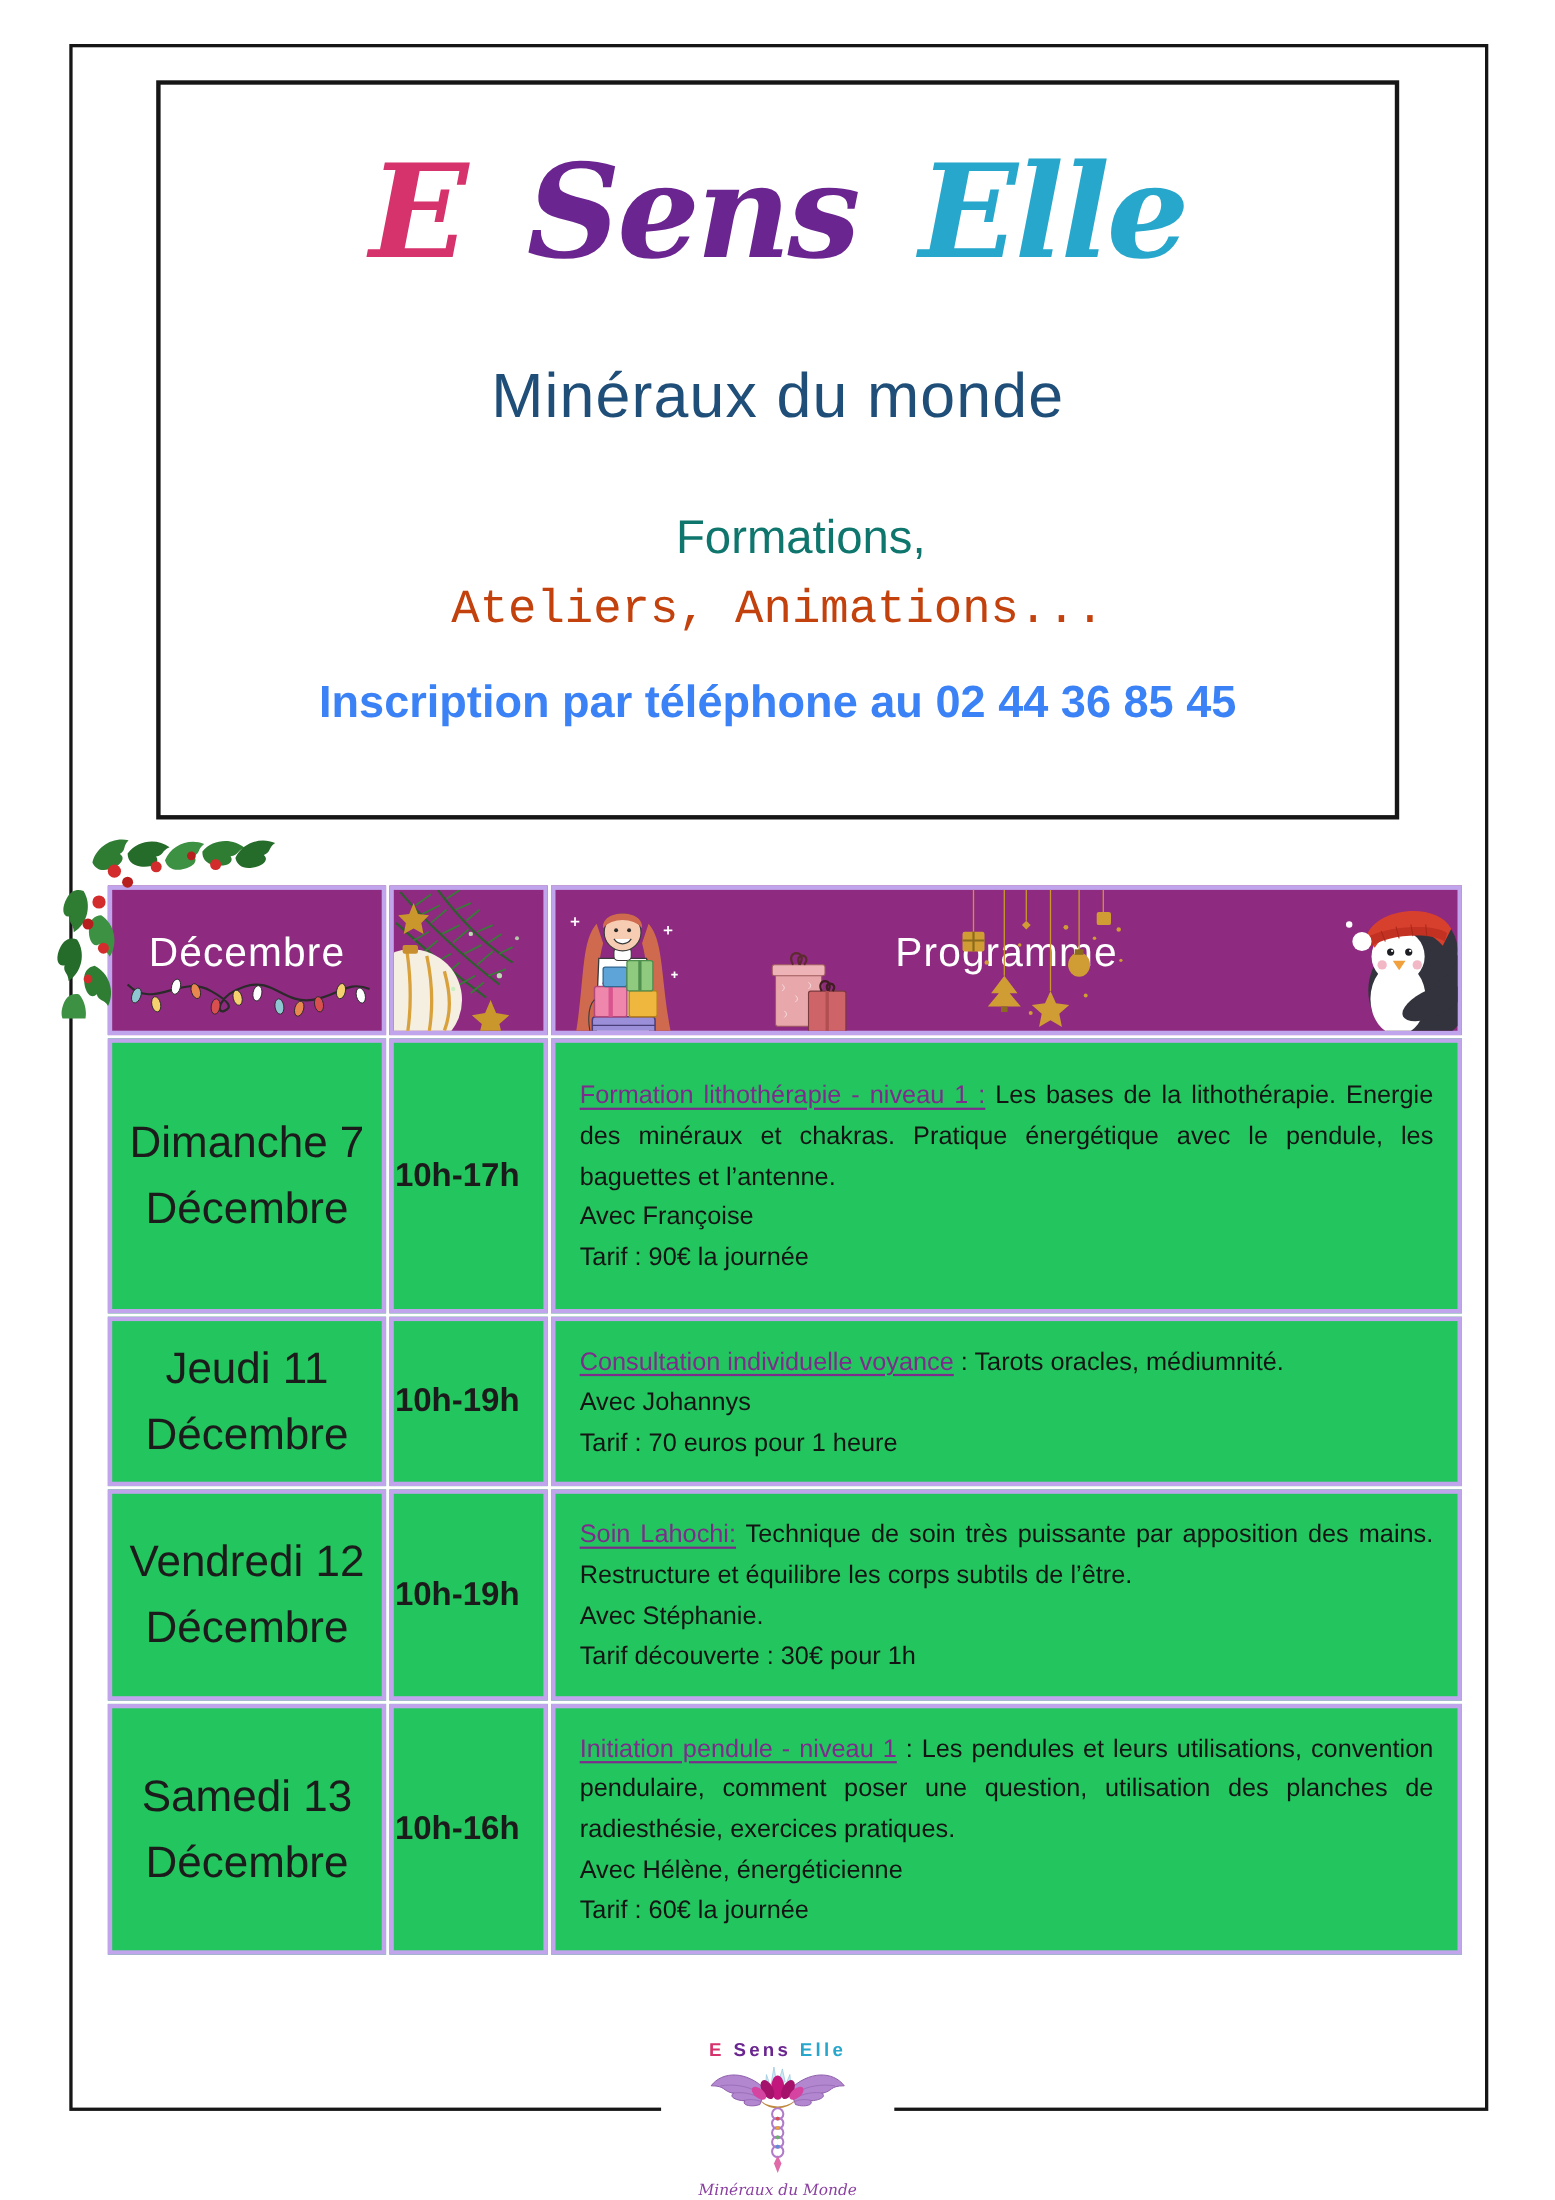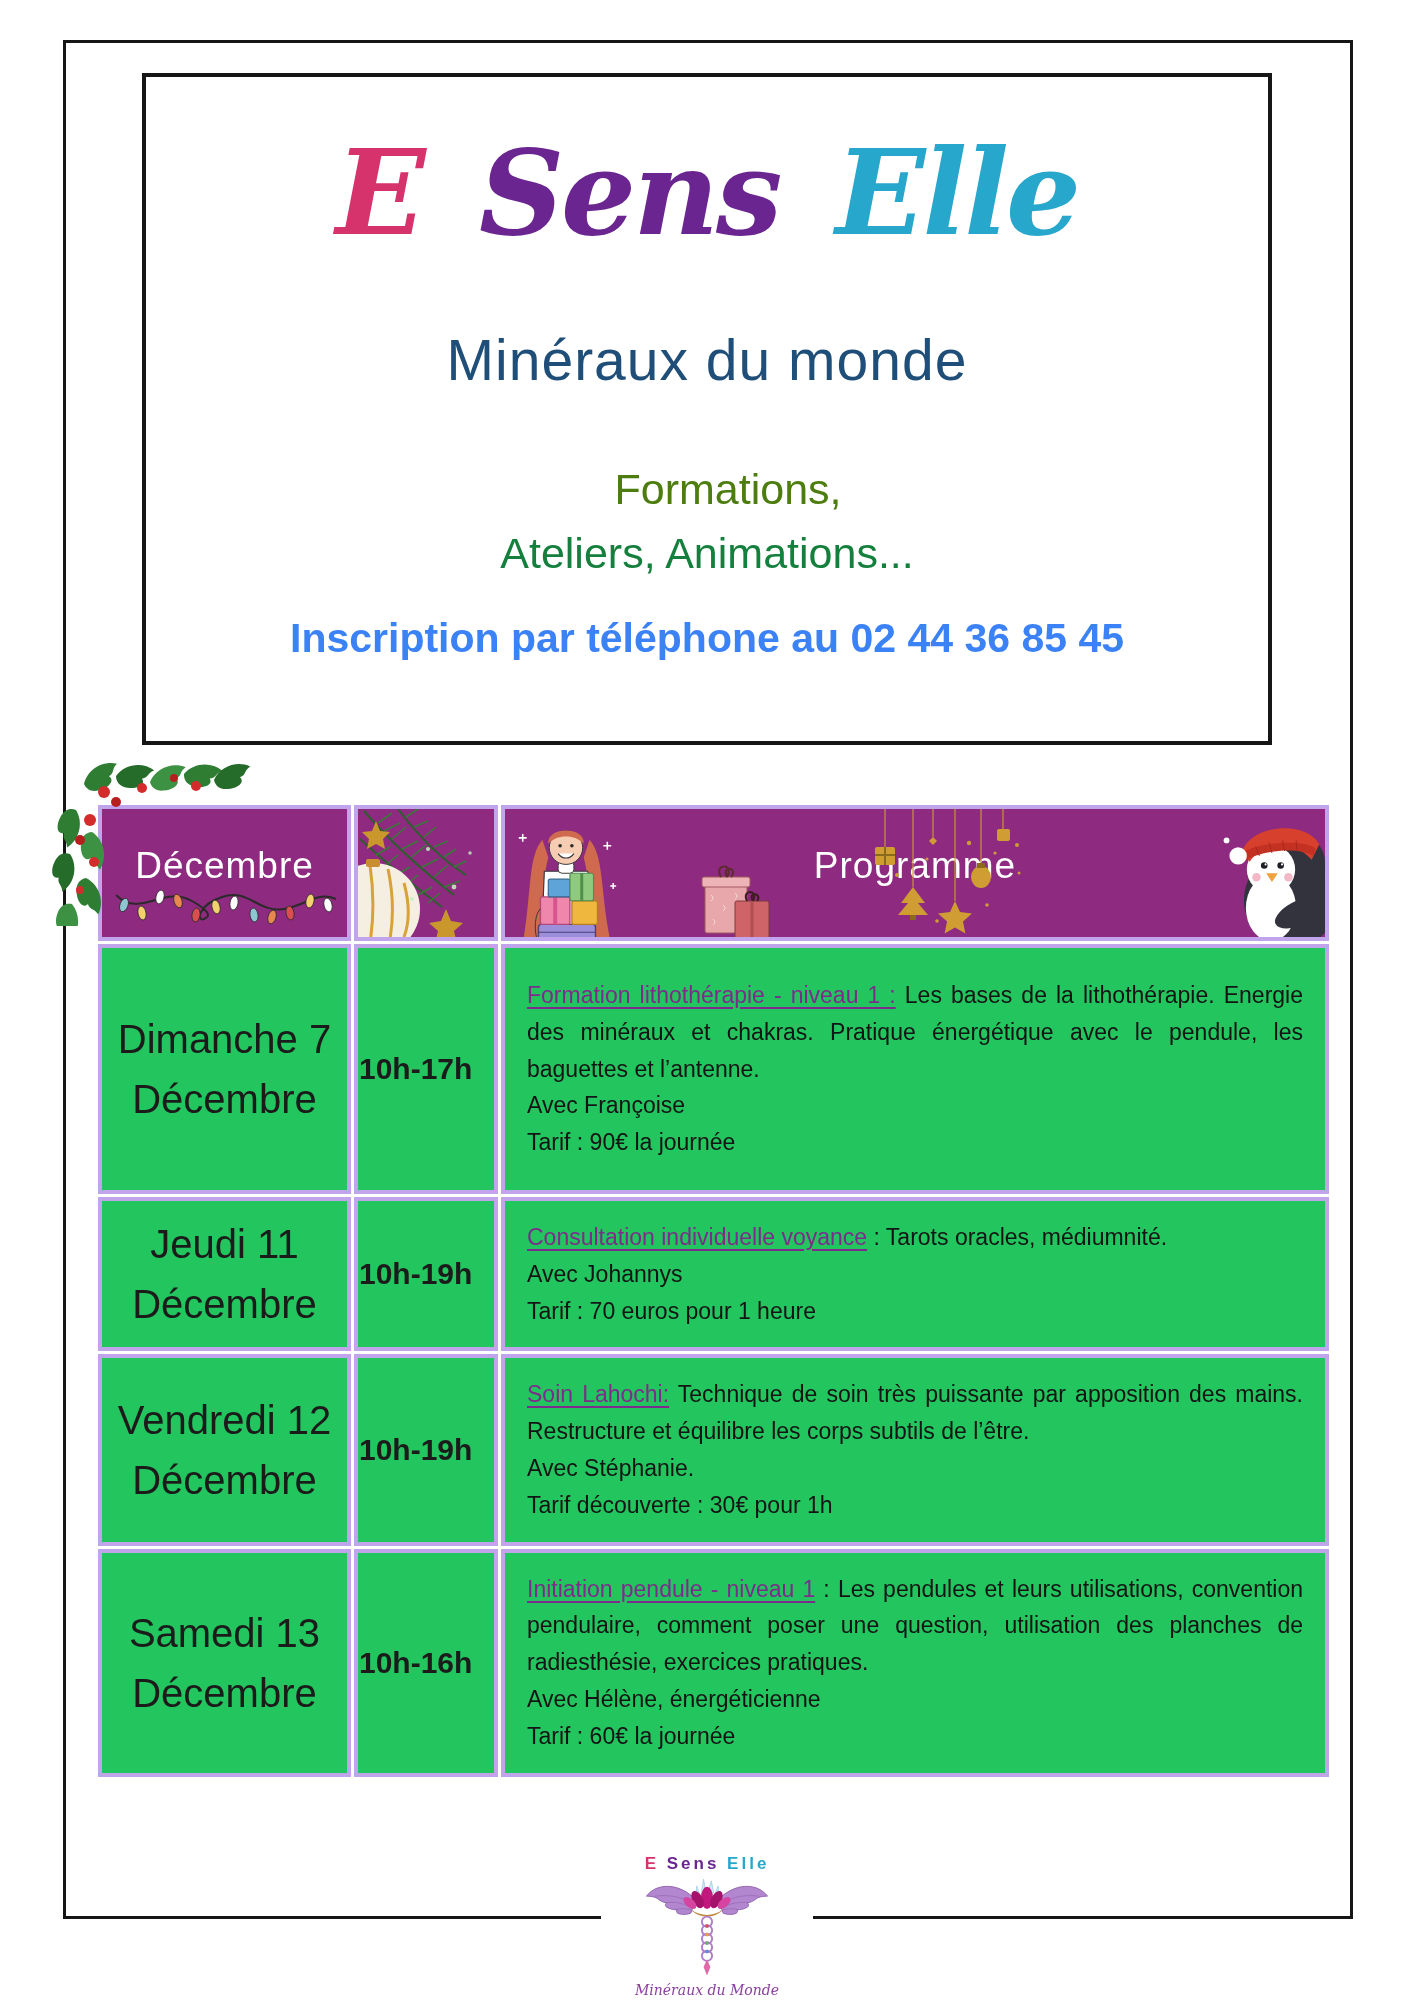--- a/index.html
+++ b/index.html
@@ -14,22 +14,22 @@
   .header-box{position:absolute;left:142px;top:73px;width:1130px;height:672px;
     border:4px solid #161616;box-sizing:border-box;background:#fff;text-align:center;}
   .logo-script{position:absolute;top:25px;left:0;right:0;
     font-family:"DejaVu Serif", serif;font-style:italic;font-weight:bold;
     font-size:118px;line-height:1.55;letter-spacing:-3px;}
   .logo-script .w1{color:#d6336c;}
   .logo-script .w2{color:#6a2590;margin:0 18px;}
   .logo-script .w3{color:#28a7cc;}
   .subtitle{position:absolute;top:250px;left:0;right:0;
     font-size:57px;color:#1f4e79;letter-spacing:1px;font-weight:400;}
-  .tag1{position:absolute;top:388px;left:0;right:0;font-size:43px;color:#4d7c0f;font-weight:300;padding-left:42px;}
-  .tag2{position:absolute;top:452px;left:0;right:0;font-size:43px;color:#15803d;font-weight:300;}
+  .tag1{position:absolute;top:388px;left:0;right:0;font-size:43px;color:#0f766e;font-weight:300;padding-left:42px;}
+  .tag2{position:absolute;top:452px;left:0;right:0;font-size:43px;color:#c2410c;font-weight:300;font-family:Liberation Mono, monospace;}
   .phone{position:absolute;top:538px;left:0;right:0;font-size:41px;font-weight:bold;color:#3b82f6;}
 
   
   table.program{position:absolute;left:95px;top:802px;width:1225px;
     border-collapse:separate;border-spacing:3px;table-layout:fixed;}
   td{border:4px solid #c0a5ec;box-sizing:border-box;vertical-align:middle;background:#22c55e;}
   td.th{background:#8e2a7f;position:relative;overflow:hidden;height:136px;}
   td.th.month-cell{overflow:visible;}
   .th-label{position:absolute;left:0;right:0;top:36px;text-align:center;
     color:#ffffff;font-size:37px;letter-spacing:1px;font-weight:300;}

